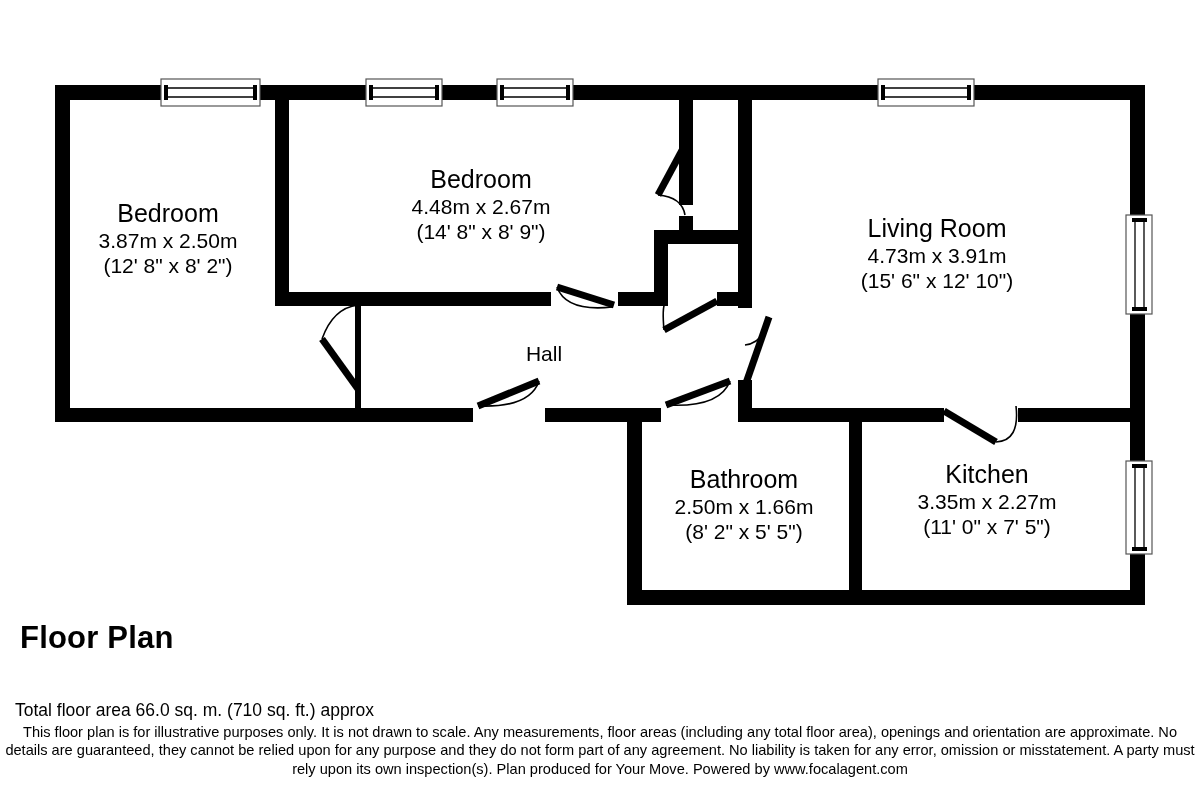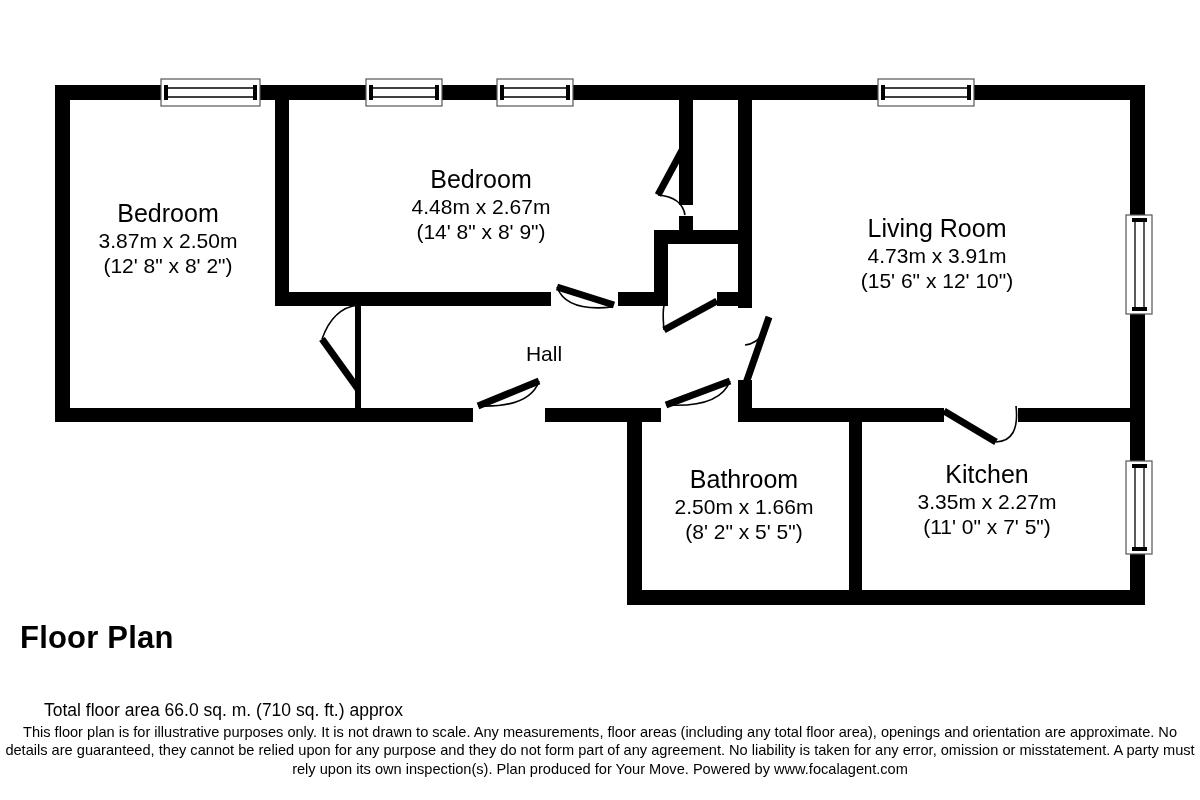--- a/index.html
+++ b/index.html
@@ -51,21 +51,21 @@
     letter-spacing: 0.2px;
     padding-left: 20px;
   }
   #footer {
     position: absolute;
     left: 0;
     top: 700px;
     width: 1200px;
   }
   .total-area {
-    margin: 0 0 2px 44px;
+    margin: 0 0 2px 15px;
     font-size: 17.5px;
     text-align: left;
   }
   .disclaimer {
     margin: 0 4px;
     font-size: 14.6px;
     line-height: 1.26;
     text-align: center;
   }
 </style>

